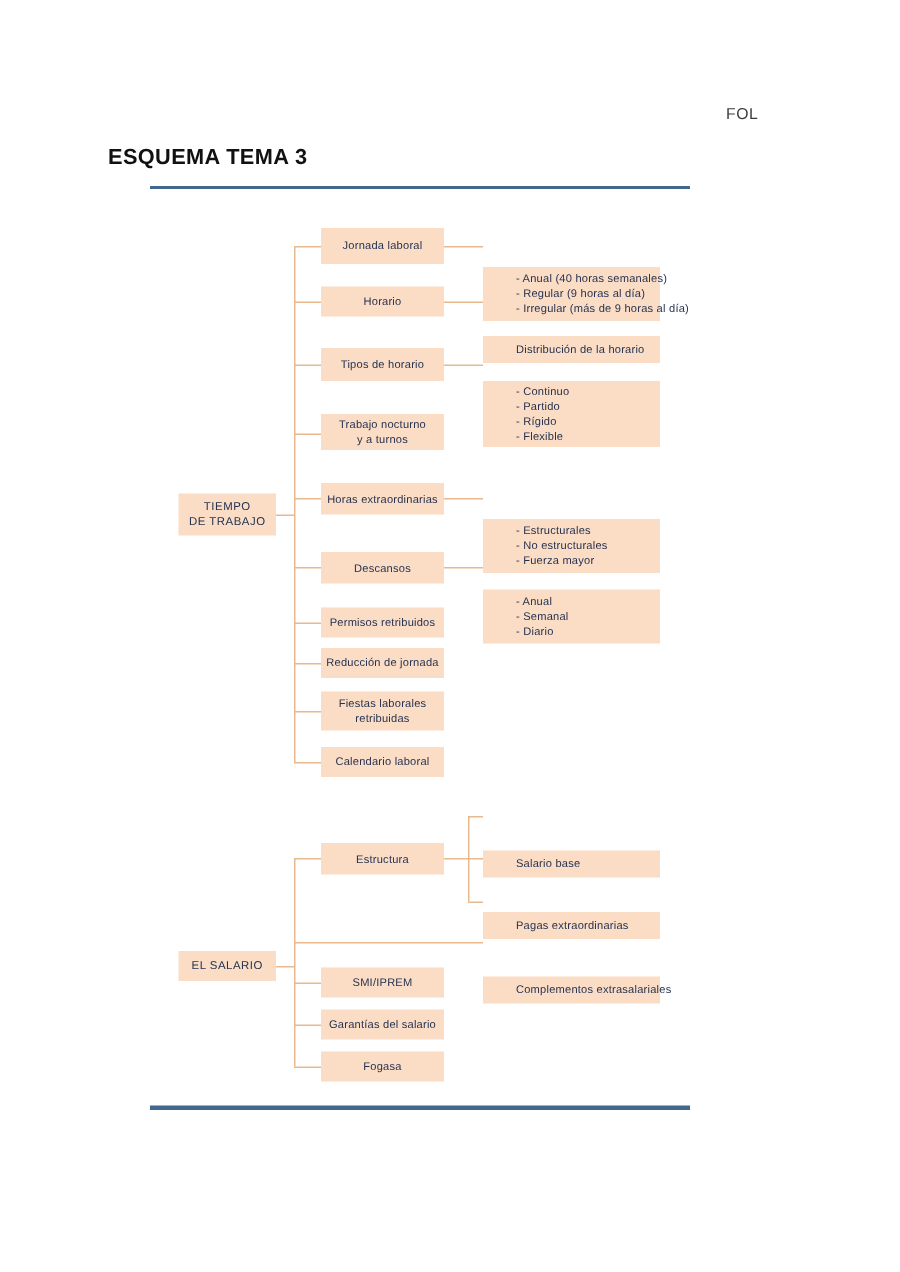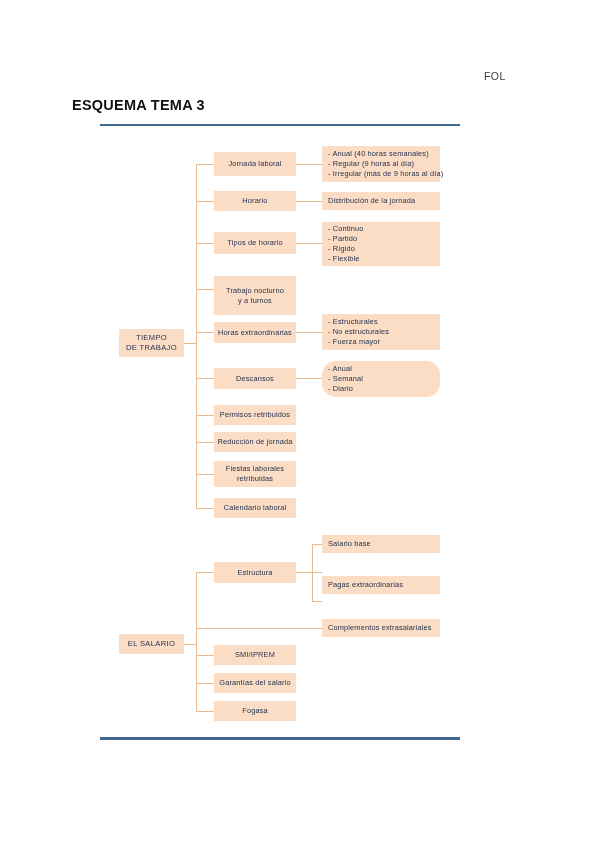--- a/index.html
+++ b/index.html
@@ -73,21 +73,22 @@
     padding: 2px 3px;
   }
   .node.root {
     font-size: 7.6px;
     letter-spacing: 0.35px;
   }
   .node.leafbox {
     justify-content: flex-start;
     text-align: left;
     align-items: center;
-    padding-left: 6px;
+    padding-left: 22px;
+    margin-top: 32px;
   }
   .node .lines {
     width: 100%;
   }
   .node .lines span {
     display: block;
     white-space: nowrap;
   }
   .node.leafbox .lines span {
     text-align: left;
@@ -134,21 +135,21 @@
 
   <div class="node" style="left:214px; top:152px; width:82px; height:24px;">
     <span>Jornada laboral</span>
   </div>
   <div class="node" style="left:214px; top:191px; width:82px; height:20px;">
     <span>Horario</span>
   </div>
   <div class="node" style="left:214px; top:232px; width:82px; height:22px;">
     <span>Tipos de horario</span>
   </div>
-  <div class="node" style="left:214px; top:276px; width:82px; height:39px;">
+  <div class="node" style="left:214px; top:276px; width:82px; height:24px;">
     <div class="lines">
       <span>Trabajo nocturno</span>
       <span>y a turnos</span>
     </div>
   </div>
   <div class="node" style="left:214px; top:322px; width:82px; height:21px;">
     <span>Horas extraordinarias</span>
   </div>
   <div class="node" style="left:214px; top:368px; width:82px; height:21px;">
     <span>Descansos</span>
@@ -177,39 +178,39 @@
 
   <div class="node leafbox" style="left:322px; top:146px; width:118px; height:36px;">
     <div class="lines">
       <span>-  Anual (40 horas semanales)</span>
       <span>-  Regular (9 horas al día)</span>
       <span>-  Irregular (más de 9 horas al día)</span>
     </div>
   </div>
   <div class="node leafbox" style="left:322px; top:192px; width:118px; height:18px;">
     <div class="lines">
-      <span>Distribución de la jornada</span>
+      <span>Distribución de la horario</span>
     </div>
   </div>
   <div class="node leafbox" style="left:322px; top:222px; width:118px; height:44px;">
     <div class="lines">
       <span>-  Continuo</span>
       <span>-  Partido</span>
       <span>-  Rígido</span>
       <span>-  Flexible</span>
     </div>
   </div>
   <div class="node leafbox" style="left:322px; top:314px; width:118px; height:36px;">
     <div class="lines">
       <span>-  Estructurales</span>
       <span>-  No estructurales</span>
       <span>-  Fuerza mayor</span>
     </div>
   </div>
-  <div class="node leafbox" style="left:322px; top:361px; width:118px; height:36px;border-radius:14px;">
+  <div class="node leafbox" style="left:322px; top:361px; width:118px; height:36px;">
     <div class="lines">
       <span>-  Anual</span>
       <span>-  Semanal</span>
       <span>-  Diario</span>
     </div>
   </div>
 
   <div class="node root" style="left:119px; top:634px; width:65px; height:20px;text-align:center;">
     <span>EL SALARIO</span>
   </div>

